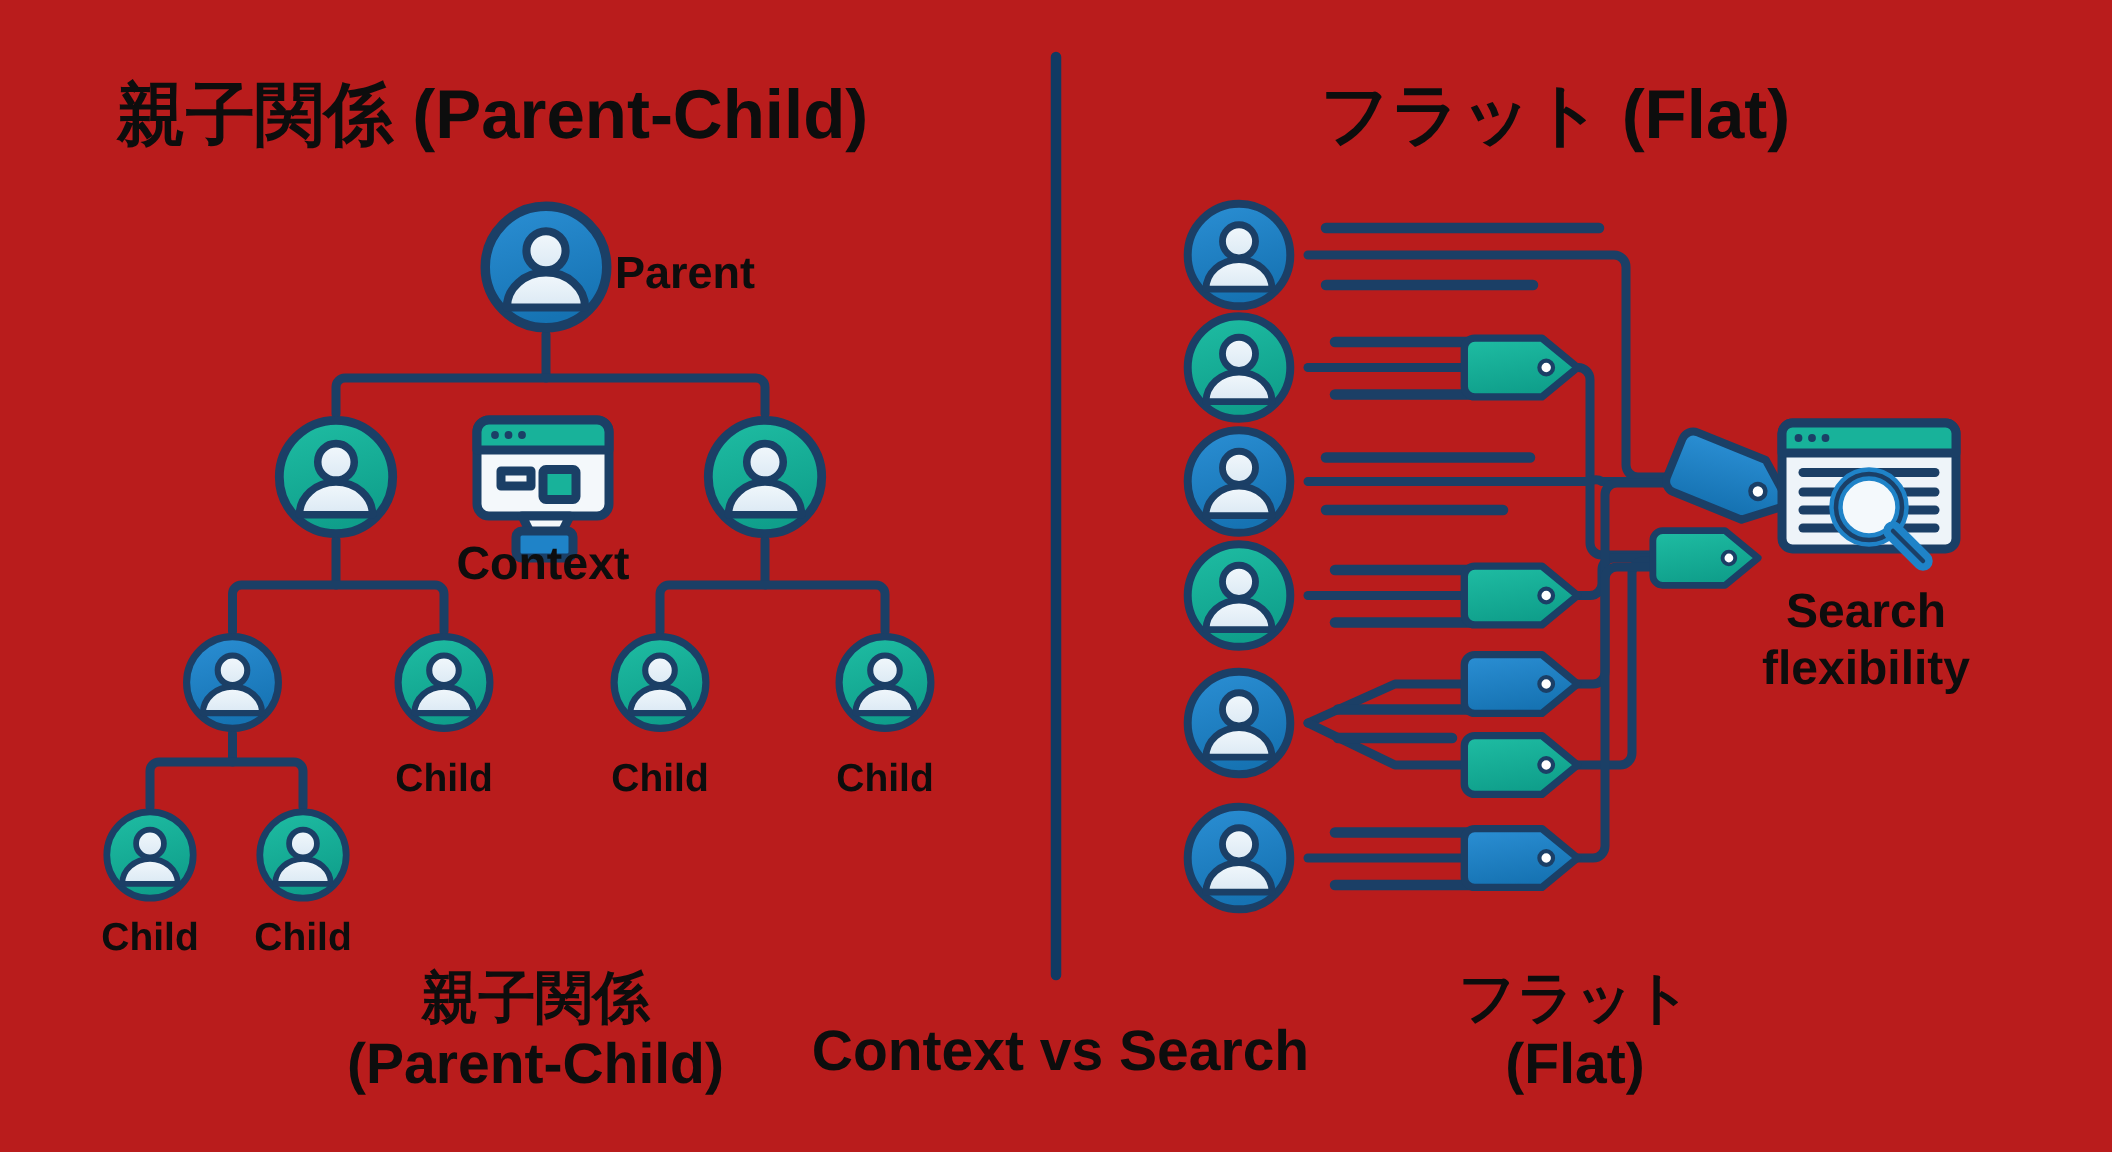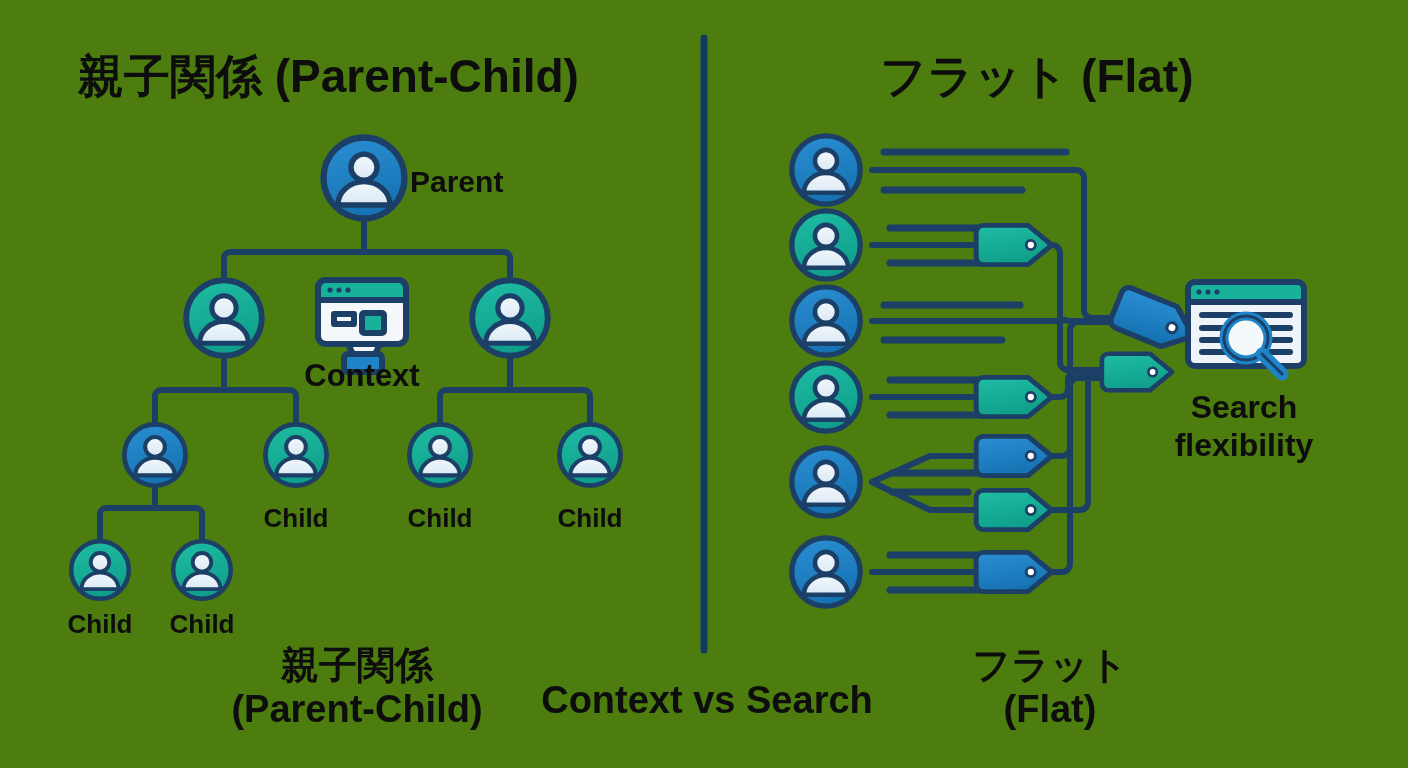--- a/index.html
+++ b/index.html
@@ -7,21 +7,21 @@
     padding: 0;
     background: #ffffff;
   }
   body {
     font-family: "Liberation Sans", "DejaVu Sans", sans-serif;
   }
   #canvas {
     position: relative;
     width: 1408px;
     height: 768px;
-    background: #4d7c0f;
+    background: #b91c1c;
     overflow: hidden;
   }
   #diagram-svg {
     position: absolute;
     left: 0;
     top: 0;
     width: 1408px;
     height: 768px;
   }
   .ttl {

